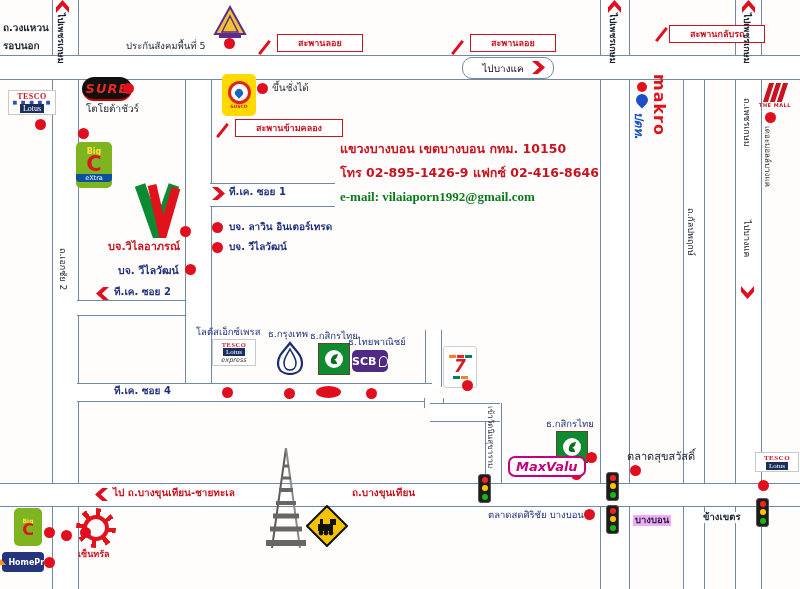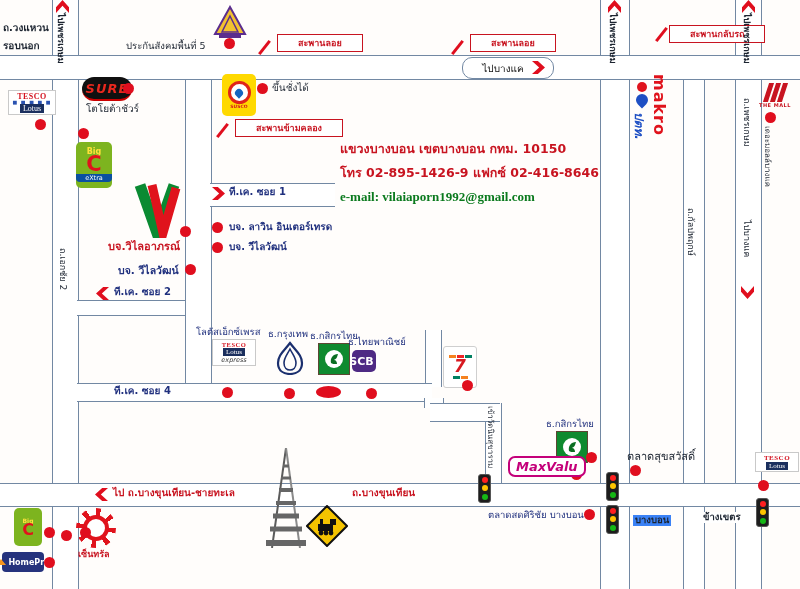--- a/index.html
+++ b/index.html
@@ -211,21 +211,21 @@
   <div class="logo kbank" style="left:318px;top:343px;width:30px;height:30px">
     <span class="circ">
       <svg width="14" height="14" viewBox="0 0 14 14">
         <path d="M4 11 C3 6 6 2 11 2 C10 6 9 7 7 8 C9 8 10 10 10 12 C7 12 5 12 4 11 Z" fill="#0a6e22"></path>
       </svg>
     </span>
   </div>
   <div class="dot" style="left:316px;top:386px;width:25px;height:12px;border-radius:50%"></div>
 
   <div class="ab t tn" style="left:348px;top:337px;font-size:9.5px">ธ.ไทยพาณิชย์</div>
-  <div class="logo scbbox" style="left:352px;top:350px;width:24px;height:22px">
+  <div class="logo scbbox" style="left:352px;top:350px;width:36px;height:22px">
     <span>SCB</span>
       <span class="leaf"></span>
   </div>
   <div class="dot" style="left:366px;top:388px"></div>
 
   <div class="logo sevenbox" style="left:443px;top:346px;width:28px;height:36px">
     <span class="bars">
         <i style="background:#f58220"></i>
         <i style="background:#ee2526"></i>
         <i style="background:#008061"></i>
@@ -292,21 +292,21 @@
   </div>
   <div class="tlight" style="left:606px;top:505px">
     <i class="lamp-r"></i>
       <i class="lamp-y"></i>
       <i class="lamp-g"></i>
   </div>
 
   <div class="ab t tn" style="left:488px;top:510px;font-size:9.5px">ตลาดสดศิริชัย บางบอน</div>
   <div class="dot" style="left:584px;top:509px"></div>
 
-  <div class="ab t b" style="left:633px;top:515px;font-size:9.5px;background:#3b82f6;padding:0 2px">บางบอน</div>
+  <div class="ab t b" style="left:633px;top:515px;font-size:9.5px;background:#f0abfc;padding:0 2px">บางบอน</div>
   <div class="ab t b" style="left:701px;top:512px;font-size:9.5px;background:#fff;padding:0 2px">ข้างเขตร</div>
 
   <div class="logo tescobox" style="left:755px;top:452px;width:38px">
     <span class="tesco-t" style="font-size:7px">TESCO</span>
     <span class="lotus-bar" style="font-size:7px">Lotus</span>
   </div>
   <div class="dot" style="left:758px;top:480px"></div>
   <div class="tlight" style="left:756px;top:498px">
     <i class="lamp-r"></i>
       <i class="lamp-y"></i>

